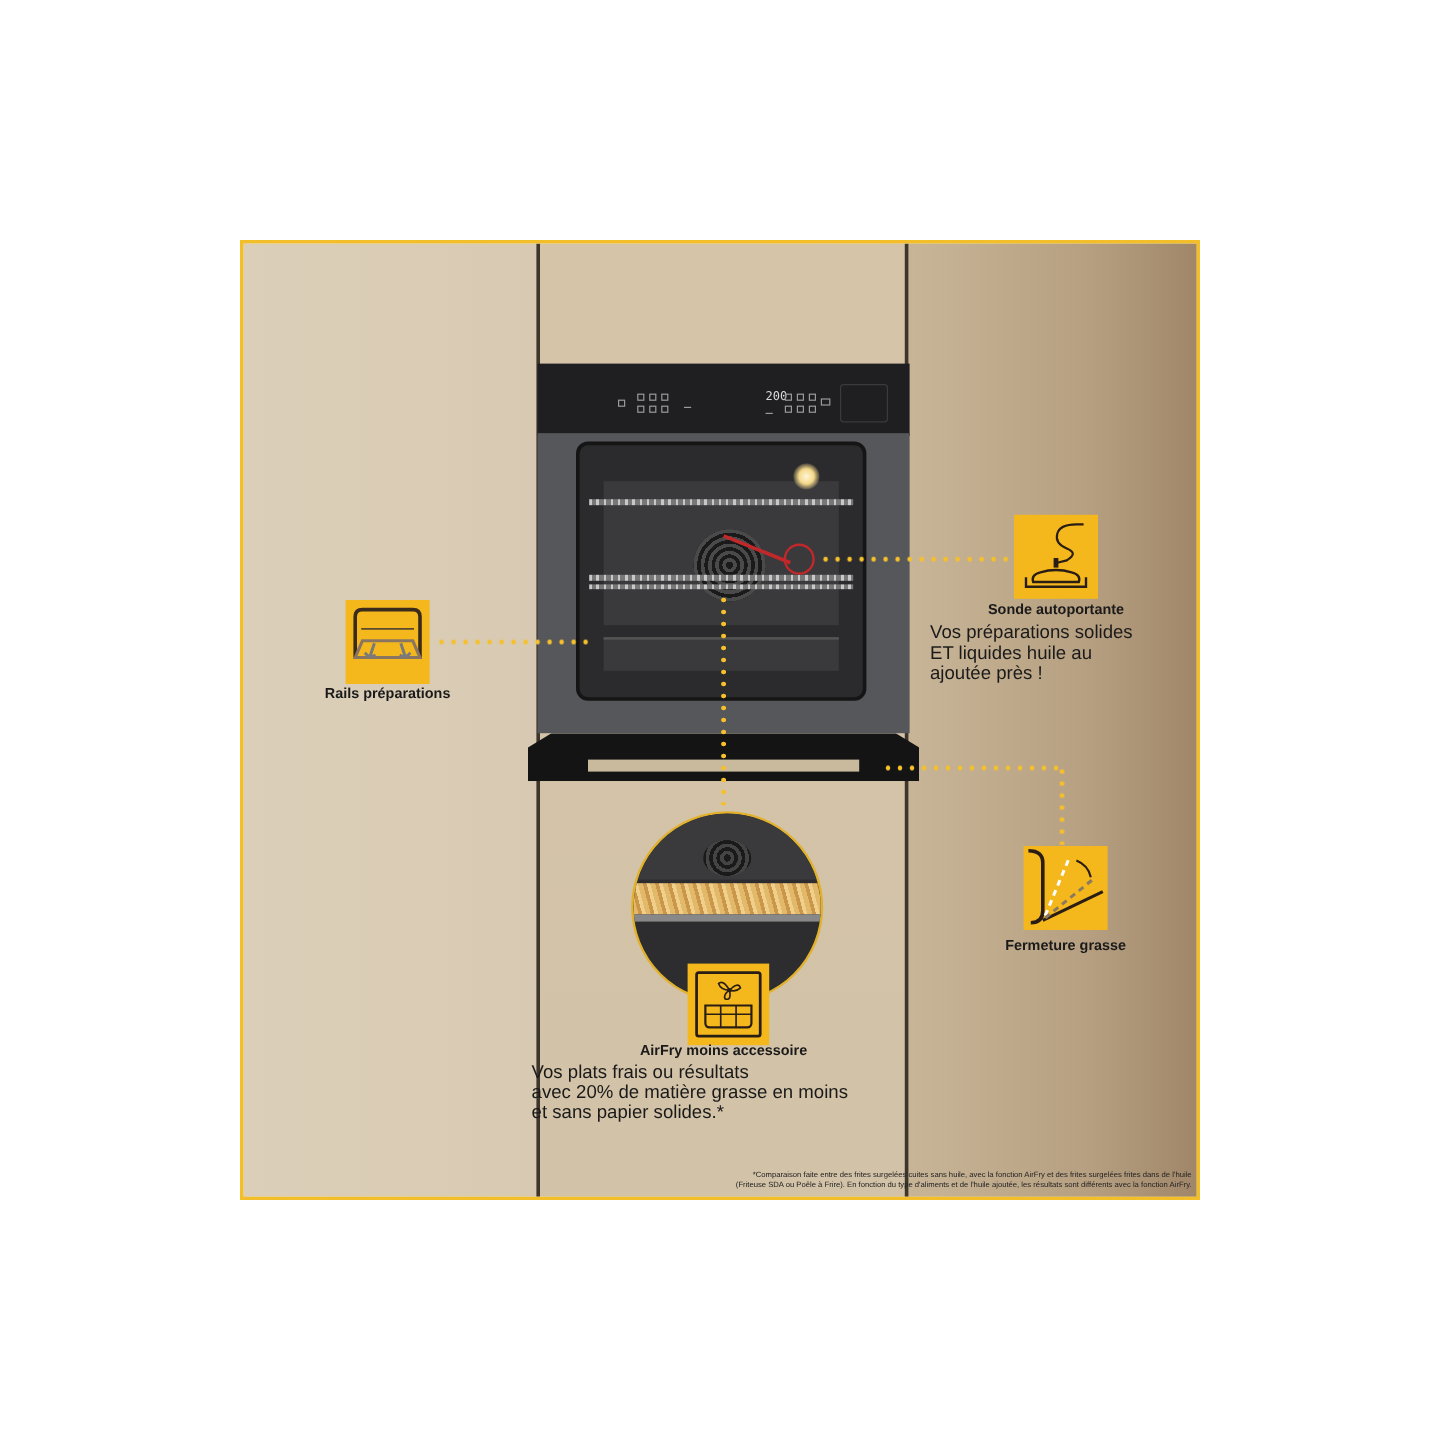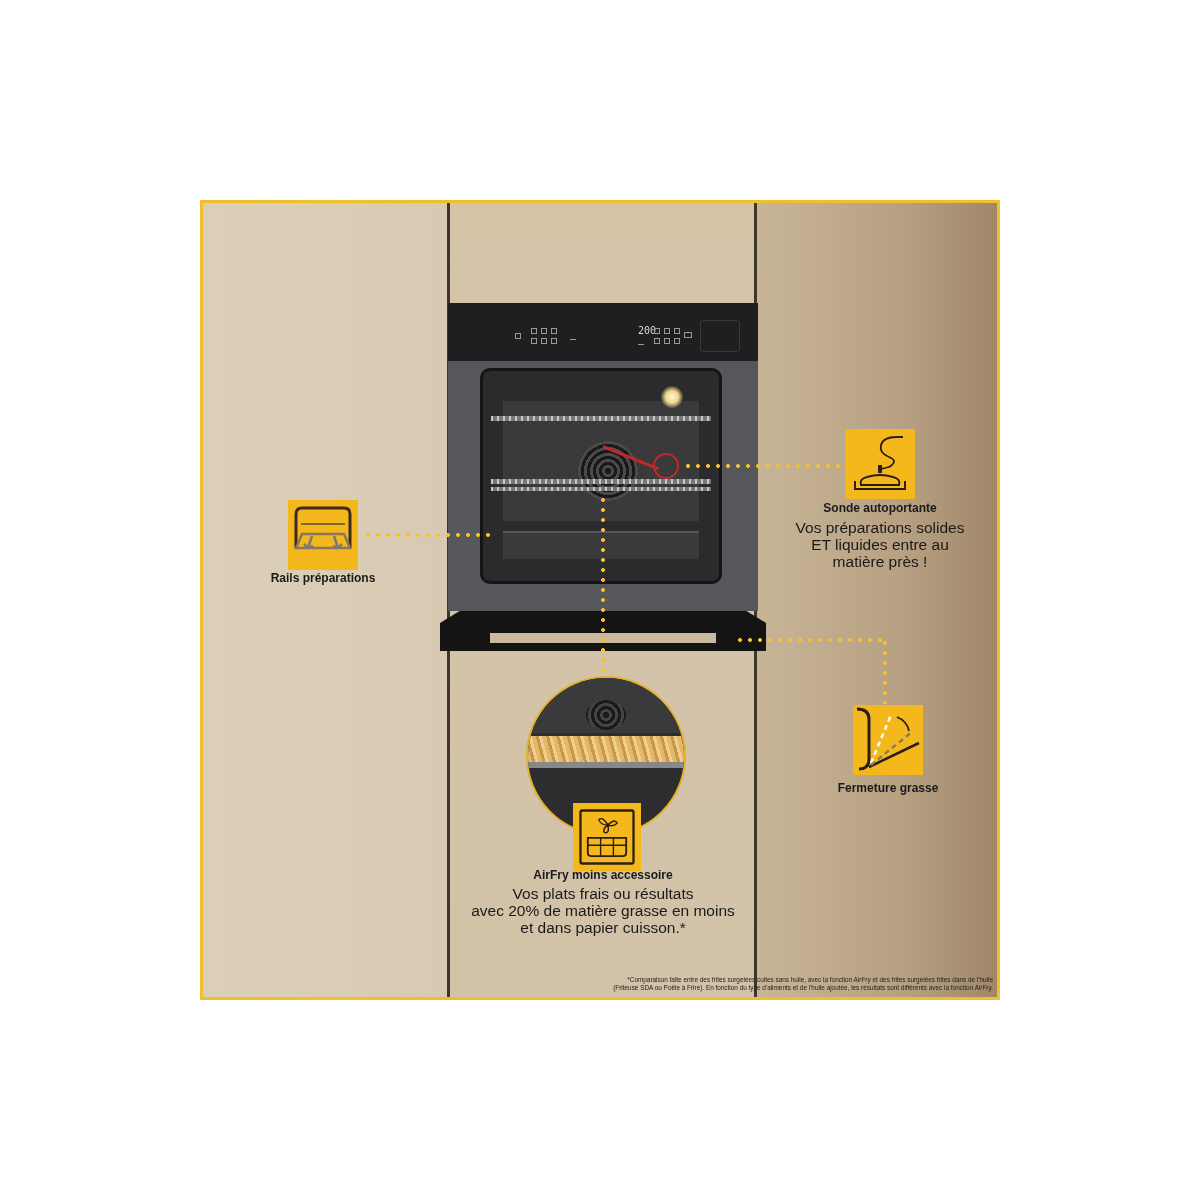--- a/index.html
+++ b/index.html
@@ -25,21 +25,21 @@
   .tray{position:absolute;left:20px;top:160px;width:196px;height:26px;background:#3a3a3c;border-top:2px solid #555;}
   .probe-ring{position:absolute;left:170px;top:82px;width:22px;height:22px;border:2px solid #c0282a;border-radius:50%;}
   .probe-stick{position:absolute;left:120px;top:74px;width:60px;height:3px;background:#c0282a;transform:rotate(22deg);transform-origin:left;}
   .door{position:absolute;left:0;top:308px;width:326px;height:40px;background:#141414;clip-path:polygon(6% 0,94% 0,100% 30%,100% 100%,0 100%,0 30%);}
   .door-handle{position:absolute;left:50px;top:330px;width:226px;height:10px;background:#c9b99d;}
   .dots-h{position:absolute;height:4px;background-image:radial-gradient(circle,#f5c02a 1.8px,transparent 2.2px);background-size:10px 4px;background-repeat:repeat-x;}
   .dots-v{position:absolute;width:4px;background-image:radial-gradient(circle,#f5c02a 1.8px,transparent 2.2px);background-size:4px 10px;background-repeat:repeat-y;}
   .badge{position:absolute;width:70px;height:70px;background:#f4b81c;}
   .badge svg{width:70px;height:70px;display:block;}
   .feature-title{position:absolute;font-weight:bold;color:#1a1a1a;font-size:12px;text-align:center;white-space:nowrap;}
-  .feature-desc{position:absolute;color:#1a1a1a;font-size:15.5px;line-height:17px;text-align:center;}
+  .feature-desc{position:absolute;color:#1a1a1a;font-size:15.5px;line-height:17px;text-align:left;}
   .circle-photo{position:absolute;left:323px;top:473px;width:156px;height:156px;border-radius:50%;border:2px solid #e2b12c;overflow:hidden;background:#2d2d2f;}
   .fries{position:absolute;left:0;top:58px;width:156px;height:26px;background:repeating-linear-gradient(75deg,#e2b86a 0 4px,#c9964a 4px 7px,#f0cf8a 7px 10px);}
   .footnote{position:absolute;right:4px;bottom:5px;font-size:6.4px;line-height:8px;color:#222;text-align:right;white-space:nowrap;}
 </style>
 </head>
 <body>
 
 <div class="frame">
   <div class="panel left"></div>
   <div class="panel mid"></div>
@@ -105,22 +105,22 @@
     <svg viewBox="0 0 70 70">
       <path d="M58 8 H52 Q38 8 36 16 Q34 24 44 28 Q54 32 44 38 L36 40" fill="none" stroke="#2a1e14" stroke-width="1.8"></path>
       <rect x="33" y="36" width="4" height="8" fill="#2a1e14"></rect>
       <path d="M16 56 Q14 50 22 48 Q35 44 48 48 Q56 50 54 56 Z" fill="#f4b81c" stroke="#2a1e14" stroke-width="2"></path>
       <path d="M10 52 V60 H60 V52" fill="none" stroke="#2a1e14" stroke-width="2"></path>
     </svg>
   </div>
   <div class="feature-title" style="left:582px;top:298px;width:190px">Sonde autoportante</div>
   <div class="feature-desc" style="left:572px;top:316px;width:210px">
     <div>Vos préparations solides</div>
-    <div>ET liquides entre au</div>
-    <div>matière près !</div>
+    <div>ET liquides huile au</div>
+    <div>ajoutée près !</div>
   </div>
 
   <div class="badge" style="left:650px;top:502px">
     <svg viewBox="0 0 70 70">
       <path d="M4 4 Q16 4 16 14 V54 Q16 64 6 64" fill="none" stroke="#2a1e14" stroke-width="3"></path>
       <line x1="16" y1="62" x2="66" y2="38" stroke="#2a1e14" stroke-width="2.5"></line>
       <line x1="18" y1="58" x2="38" y2="10" stroke="#ffffff" stroke-width="2.5" stroke-dasharray="5 4"></line>
       <line x1="18" y1="60" x2="60" y2="26" stroke="#8a7a60" stroke-width="2.5" stroke-dasharray="5 4"></line>
       <path d="M44 12 Q54 16 56 26" fill="none" stroke="#2a1e14" stroke-width="1.8"></path>
     </svg>
@@ -141,20 +141,20 @@
       <path d="M14 36 H56 V52 Q56 56 52 56 H18 Q14 56 14 52 Z" fill="none" stroke="#2a1e14" stroke-width="2"></path>
       <line x1="14" y1="44" x2="56" y2="44" stroke="#2a1e14" stroke-width="1.5"></line>
       <line x1="28" y1="36" x2="28" y2="56" stroke="#2a1e14" stroke-width="1.5"></line>
       <line x1="42" y1="36" x2="42" y2="56" stroke="#2a1e14" stroke-width="1.5"></line>
     </svg>
   </div>
   <div class="feature-title" style="left:300px;top:665px;width:200px">AirFry moins accessoire</div>
   <div class="feature-desc" style="left:240px;top:682px;width:320px">
     <div>Vos plats frais ou résultats</div>
     <div>avec 20% de matière grasse en moins</div>
-    <div>et dans papier cuisson.*</div>
+    <div>et sans papier solides.*</div>
   </div>
 
   <div class="footnote">
     <div>*Comparaison faite entre des frites surgelées cuites sans huile, avec la fonction AirFry et des frites surgelées frites dans de l'huile</div>
     <div>(Friteuse SDA ou Poêle à Frire). En fonction du type d'aliments et de l'huile ajoutée, les résultats sont différents avec la fonction AirFry.</div>
   </div>
 </div>
 
 </body></html>

